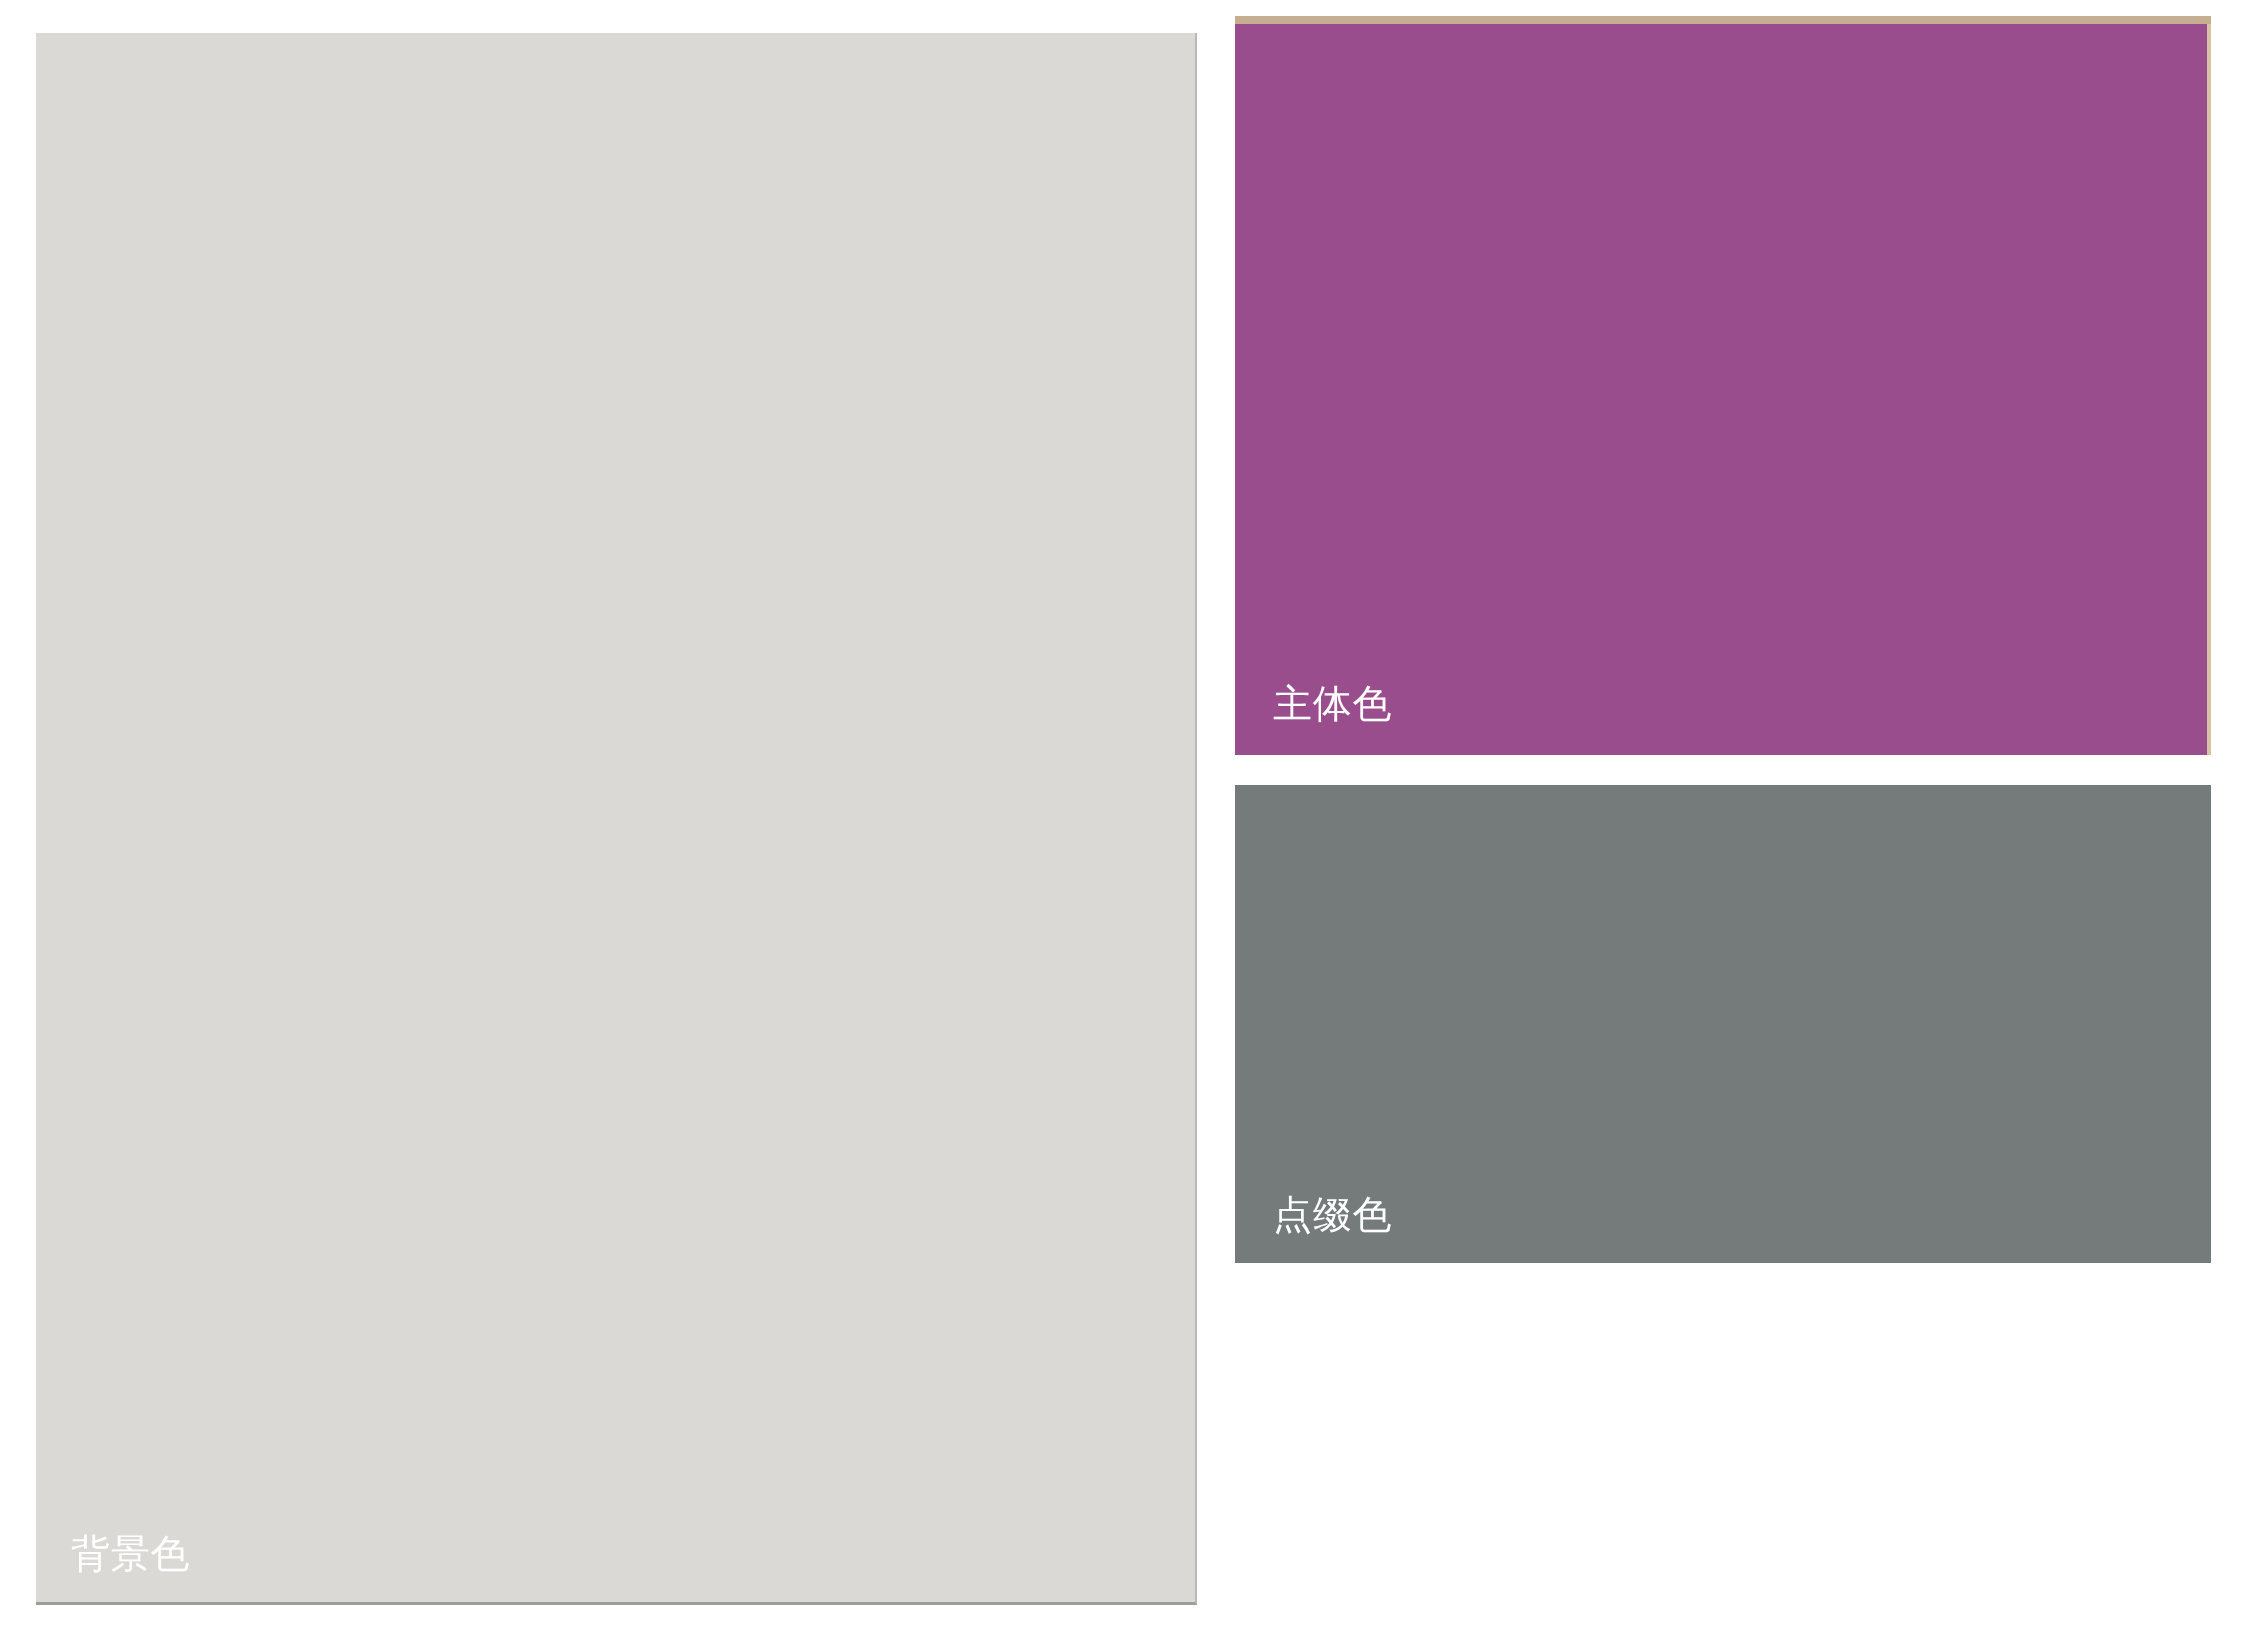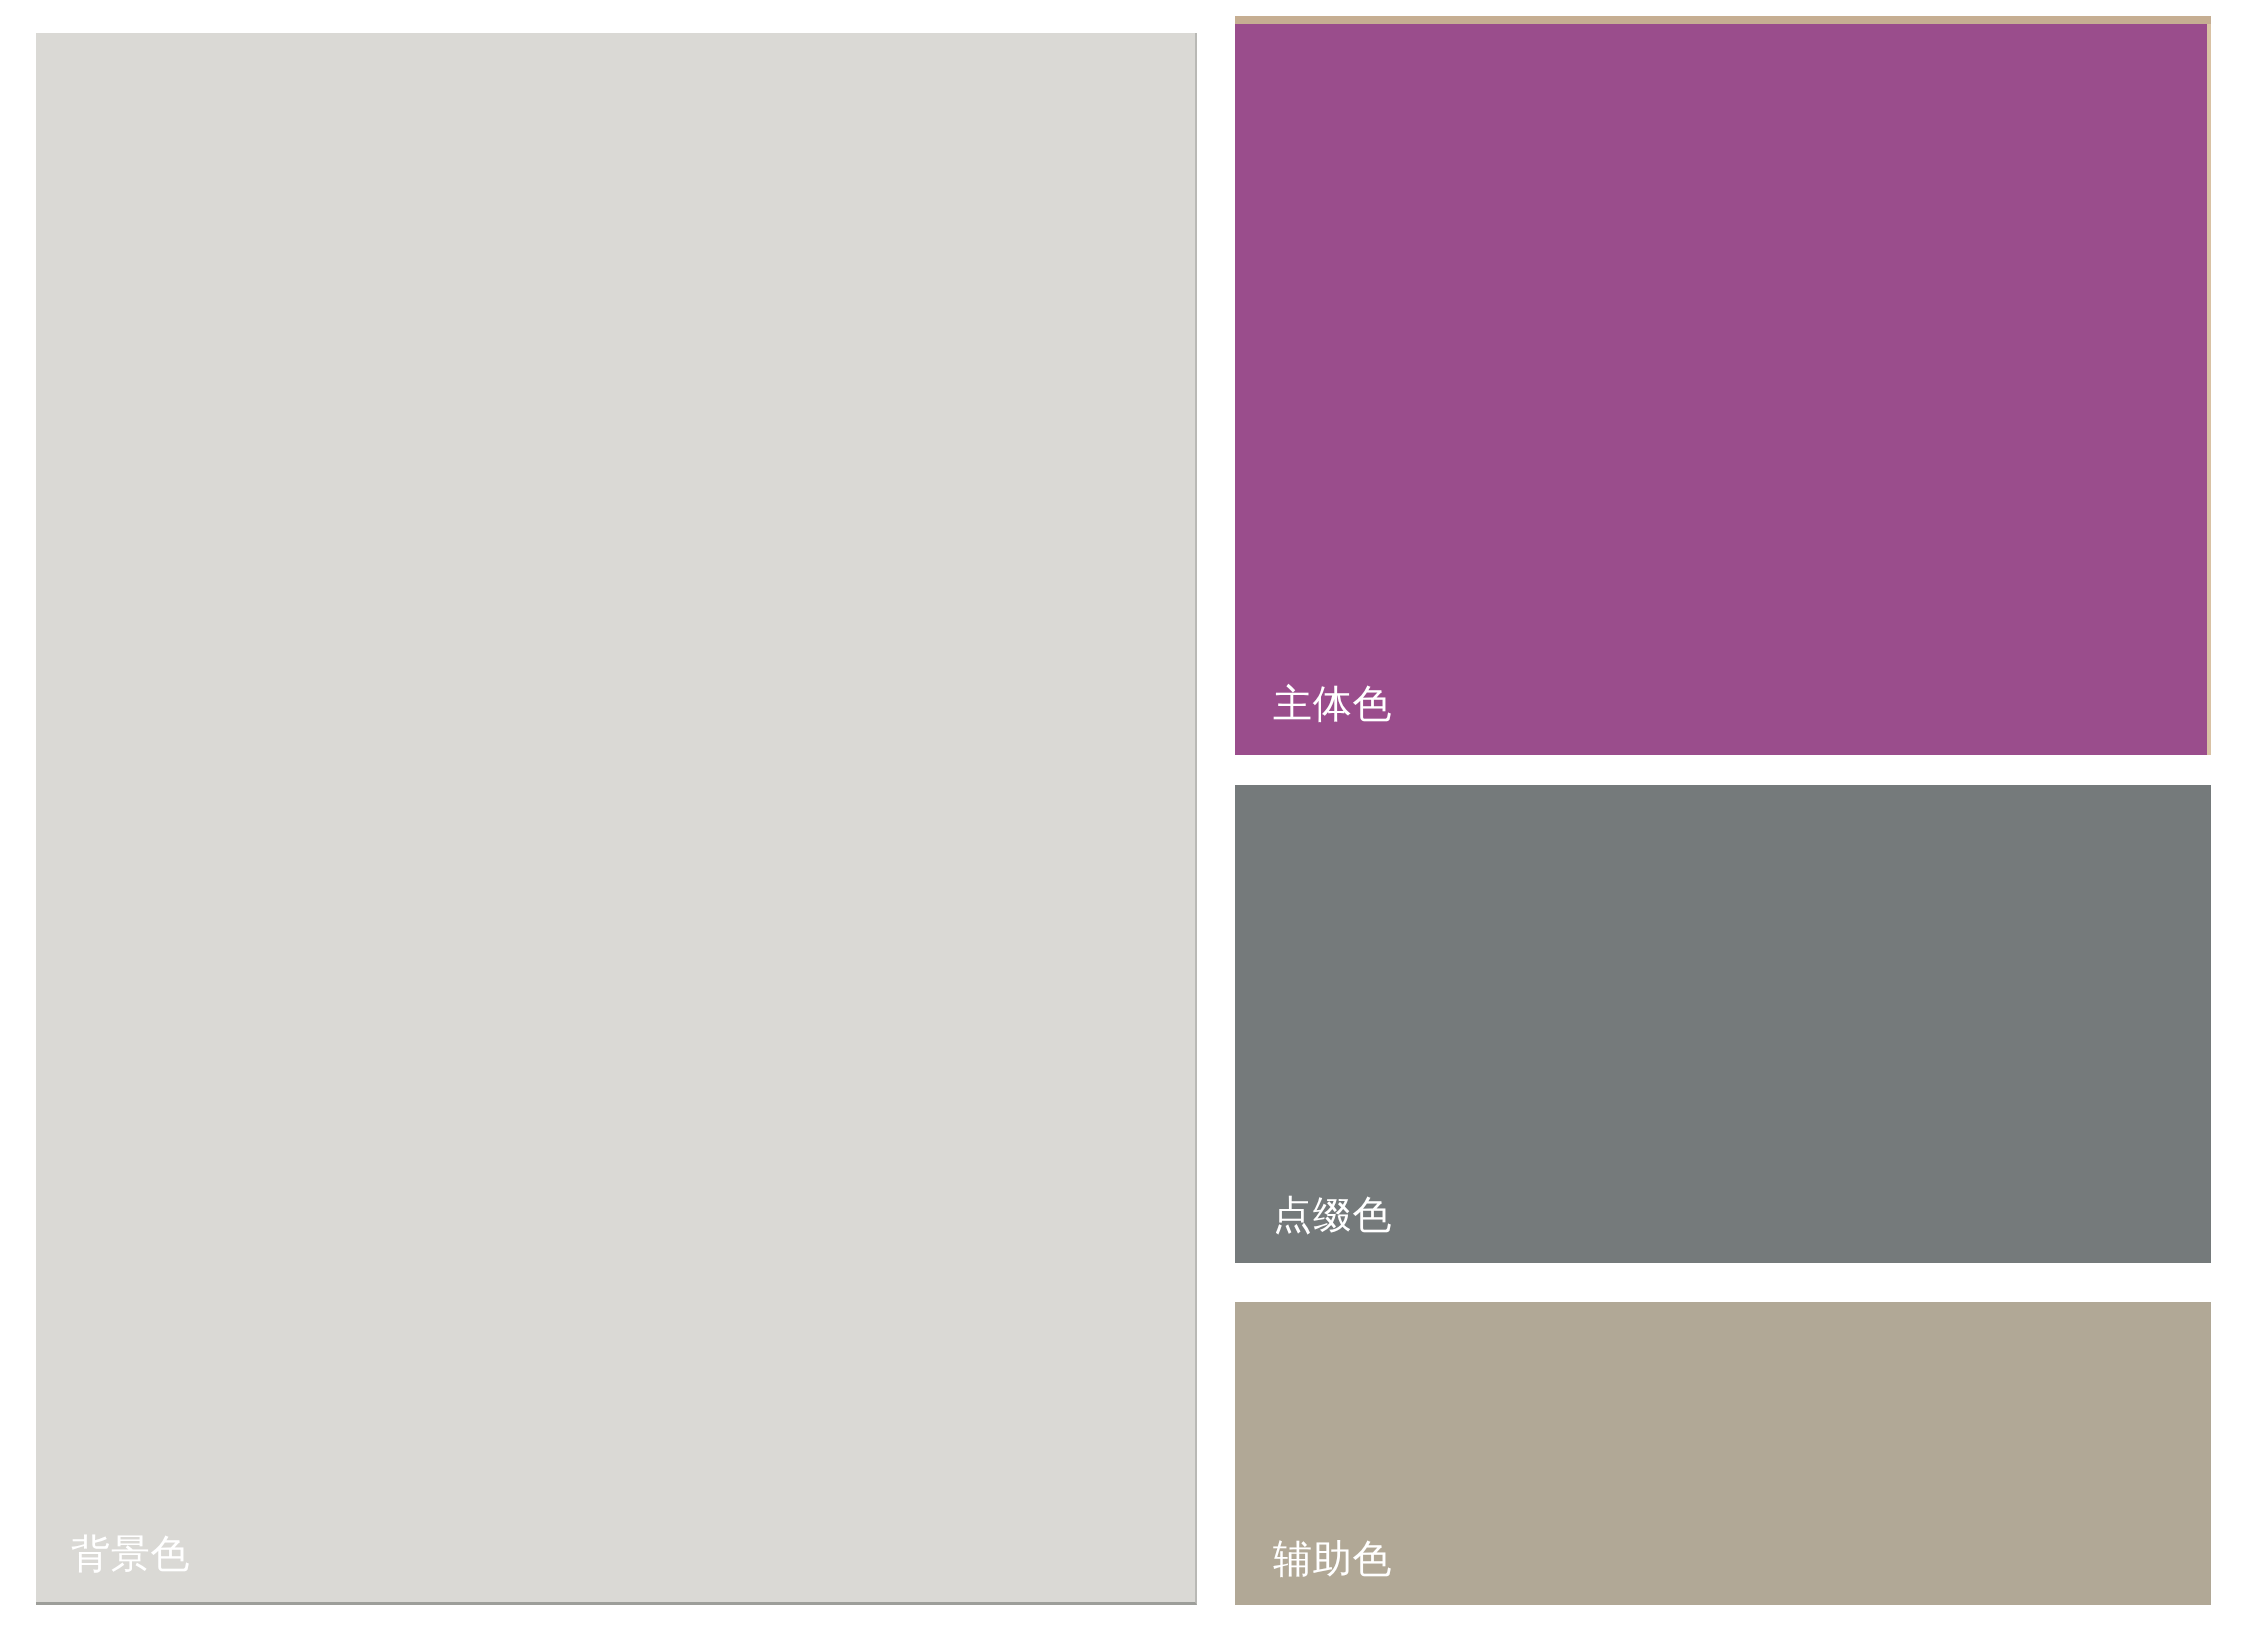--- a/index.html
+++ b/index.html
@@ -114,18 +114,15 @@
   <div id="primary-top-strip" style="background-color: rgb(198, 174, 146);"></div>
 
   <div class="swatch" id="swatch-accent" style="background-color: rgb(117, 122, 123);">
     <span class="swatch-label" style="color: rgb(255, 255, 255);">点缀色</span>
   </div>
 
   <div class="swatch" id="swatch-primary" style="background-color: rgb(154, 77, 140); border-right-color: rgb(217, 194, 164);">
     <span class="swatch-label" style="color: rgb(255, 255, 255);">主体色</span>
   </div>
 
-  <div class="swatch" id="swatch-auxiliary" style="background-color: rgb(177, 168, 150);">
-    <span class="swatch-label" style="color: rgb(255, 255, 255);">辅助色</span>
-  </div>
 
 </div>
 
 
 </body></html>

